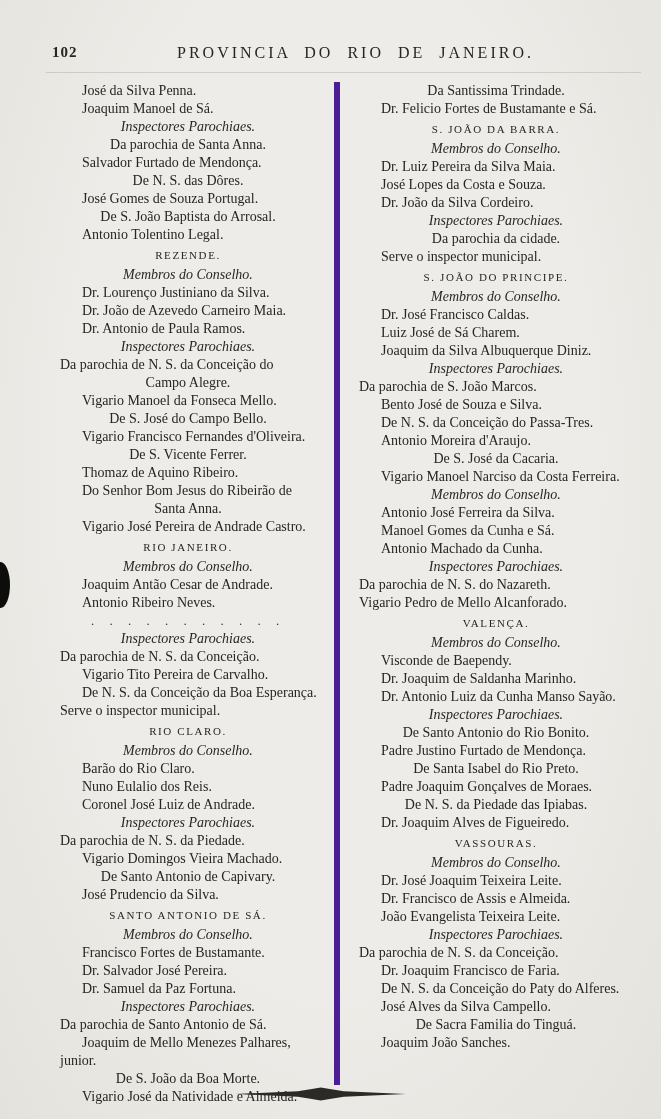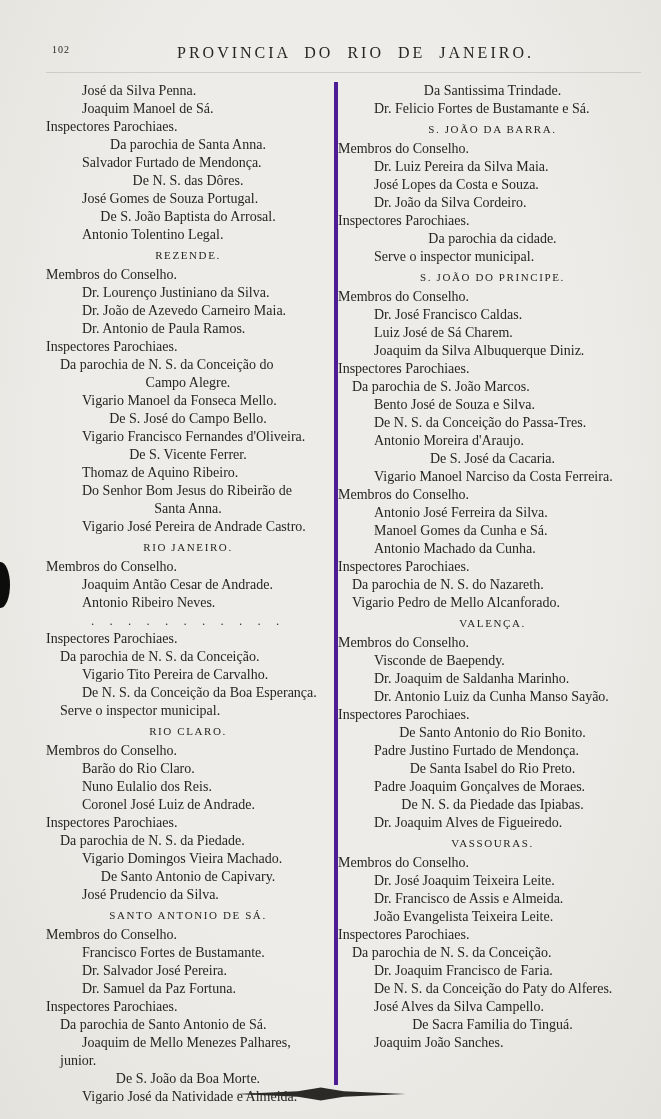--- a/index.html
+++ b/index.html
@@ -9,45 +9,45 @@
     font-family:"Liberation Serif","DejaVu Serif",serif;
     color:#262622;
     -webkit-font-smoothing:antialiased;
   }
   .page{position:relative;width:100%;height:100%;}
   .header{
     position:absolute;top:44px;left:0;right:0;height:22px;
   }
   .page-number{
     position:absolute;left:52px;top:0;
-    font-weight:400;font-size:10px;letter-spacing:1px;
+    font-weight:700;font-size:15px;letter-spacing:1px;
   }
   .header-title{
     position:absolute;left:110px;right:60px;top:0;text-align:center;
     font-weight:400;font-size:16px;letter-spacing:3px;word-spacing:7px;
   }
   .header-rule{
     position:absolute;top:72px;left:46px;right:20px;height:0;
     border-top:1px solid rgba(40,38,34,0.14);
   }
   .columns{
     position:absolute;top:82px;left:46px;right:14px;bottom:34px;
     display:flex;
   }
   .col-left{flex:0 0 284px;padding-right:4px;}
-  .col-right{flex:1;border-left:4px solid #4c1d95;}
+  .col-right{flex:1;border-left:6px solid #4c1d95;padding-left:5px;}
   .line{font-size:14px;line-height:18px;white-space:nowrap;}
   .line.text{text-align:left;margin-left:36px;}
   .line.indent{padding-left:14px;}
   .line.center{text-align:center;}
   .line.section{
     text-align:center;font-size:11px;letter-spacing:1.6px;
     margin:2px 0 2px 0;
   }
-  .line.role{text-align:left;}
+  .line.role{text-align:center;font-style:italic;}
   .line.dots{text-align:center;letter-spacing:6px;font-size:13px;color:#3a3834;}
   .scan-blob{
     position:absolute;left:-9px;top:562px;width:19px;height:46px;
     background:#0d0d0b;border-radius:50%;
   }
   .ornament{
     position:absolute;bottom:18px;left:50%;transform:translateX(-56%);
     width:170px;height:14px;
   }
 </style>

